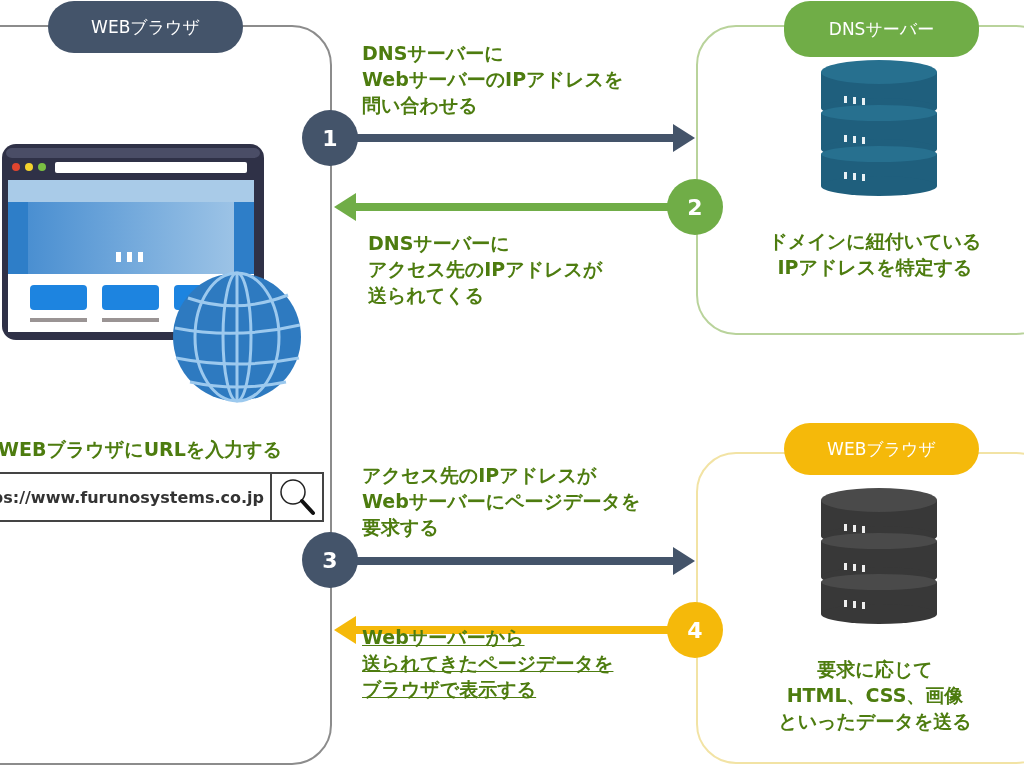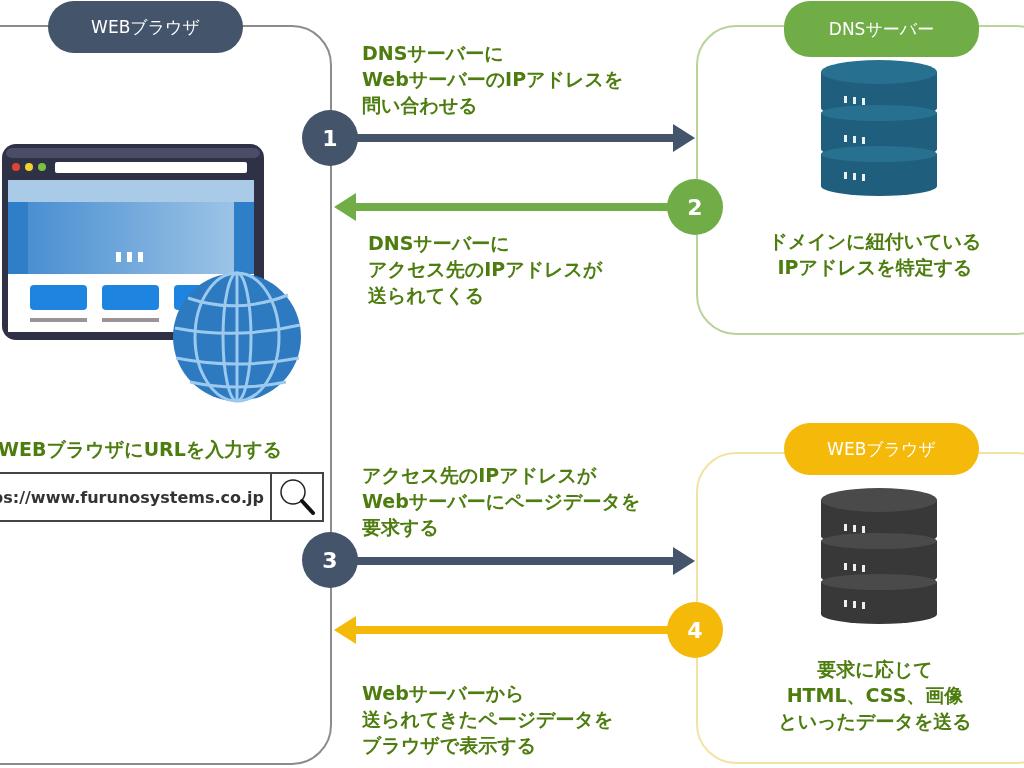--- a/index.html
+++ b/index.html
@@ -12,21 +12,21 @@
   .pill { position:absolute; color:#fff; font-weight:normal; font-size:17px; display:flex;
           align-items:center; justify-content:center; border-radius:26px; box-sizing:border-box; }
   .pill-browser { left:48px; top:1px; width:195px; height:52px; background:#44546a; }
   .pill-dns { left:784px; top:1px; width:195px; height:56px; background:#70ad47; }
   .pill-web { left:784px; top:423px; width:195px; height:52px; background:#f5b90a; }
 
   .desc { position:absolute; font-size:19px; font-weight:bold; line-height:26px; color:#4d7c0f; white-space:pre; }
   .desc-1 { left:362px; top:40px; }
   .desc-2 { left:368px; top:230px; }
   .desc-3 { left:362px; top:462px; }
-  .desc-4 { left:362px; top:680px; }
+  .desc-4 { left:362px; top:624px;text-decoration:underline; }
   .desc-dns { left:700px; top:228px; width:350px; text-align:center; }
   .desc-web { left:700px; top:656px; width:350px; text-align:center; }
   .desc-url { left:0px; top:436px; }
 
   .arrow { position:absolute; height:8px; }
   .arrow .shaft { position:absolute; top:0; height:8px; }
   .arrow .head { position:absolute; top:-10px; width:0; height:0; border-top:14px solid transparent; border-bottom:14px solid transparent; }
   .a1 { left:330px; top:134px; width:365px; }
   .a1 .shaft { left:0; right:18px; background:#44546a; }
   .a1 .head { right:0; border-left:22px solid #44546a; }

